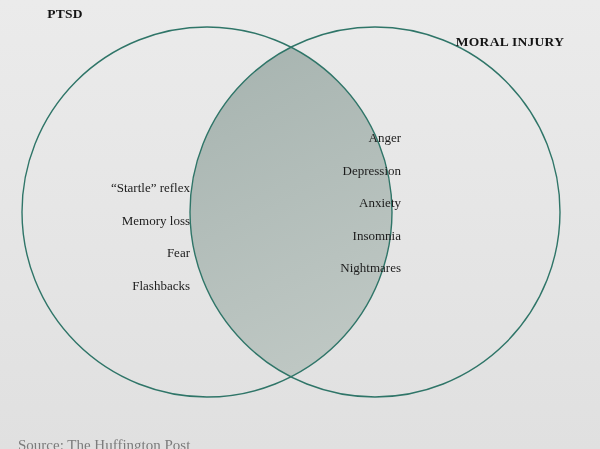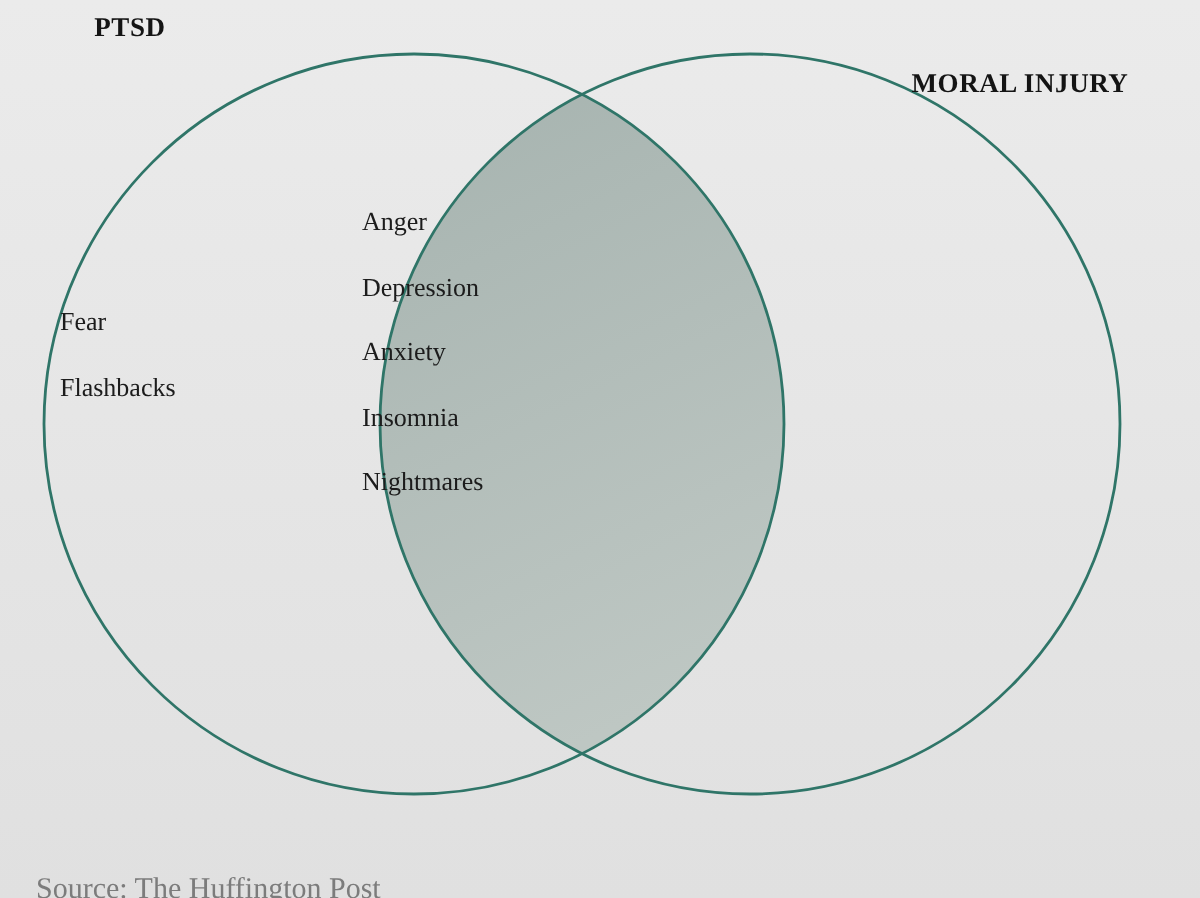--- a/index.html
+++ b/index.html
@@ -22,24 +22,25 @@
     text-align: center;
     letter-spacing: 0.3px;
   }
   .header-left   { left: 15px;  width: 100px; }
   .header-center { left: 239px; width: 100px; }
   .header-right  { left: 430px; width: 160px; margin-top: 28px; }
   .col {
     position: absolute;
     display: flex;
     flex-direction: column;
-    align-items: flex-start;
+    align-items: flex-end;
     text-align: center;
     font-size: 13px;
     color: #1c1c1c;
+    margin-top: 27px;
   }
   .col .item { line-height: 16px; white-space: pre-line; }
   .col-left   { left: 30px;  top: 153px; width: 160px; gap: 16.5px; }
   .col-middle { left: 181px; top: 103px; width: 220px; gap: 16.5px; }
   .col-right  { left: 383px; top: 128px; width: 160px; gap: 16px; }
   .source {
     position: absolute;
     left: 18px;
     top: 437px;
     font-size: 15px;
@@ -60,20 +61,22 @@
     </defs>
     <path d="M 291 47.2 A 185 185 0 0 1 291 376.8 A 185 185 0 0 1 291 47.2 Z" fill="url(#lensGrad)"></path>
     <circle cx="207" cy="212" r="185" fill="none" stroke="#2f7568" stroke-width="1.4"></circle>
     <circle cx="375" cy="212" r="185" fill="none" stroke="#2f7568" stroke-width="1.4"></circle>
   </svg>
 
   <div class="header header-left">PTSD</div>
   <div class="header header-right">MORAL INJURY</div>
 
   <div class="col col-left">
+    <div class="item">“Startle” reflex</div>
+    <div class="item">Memory loss</div>
     <div class="item">Fear</div>
     <div class="item">Flashbacks</div>
   </div>
 
   <div class="col col-middle">
     <div class="item">Anger</div>
     <div class="item">Depression</div>
     <div class="item">Anxiety</div>
     <div class="item">Insomnia</div>
     <div class="item">Nightmares</div>

